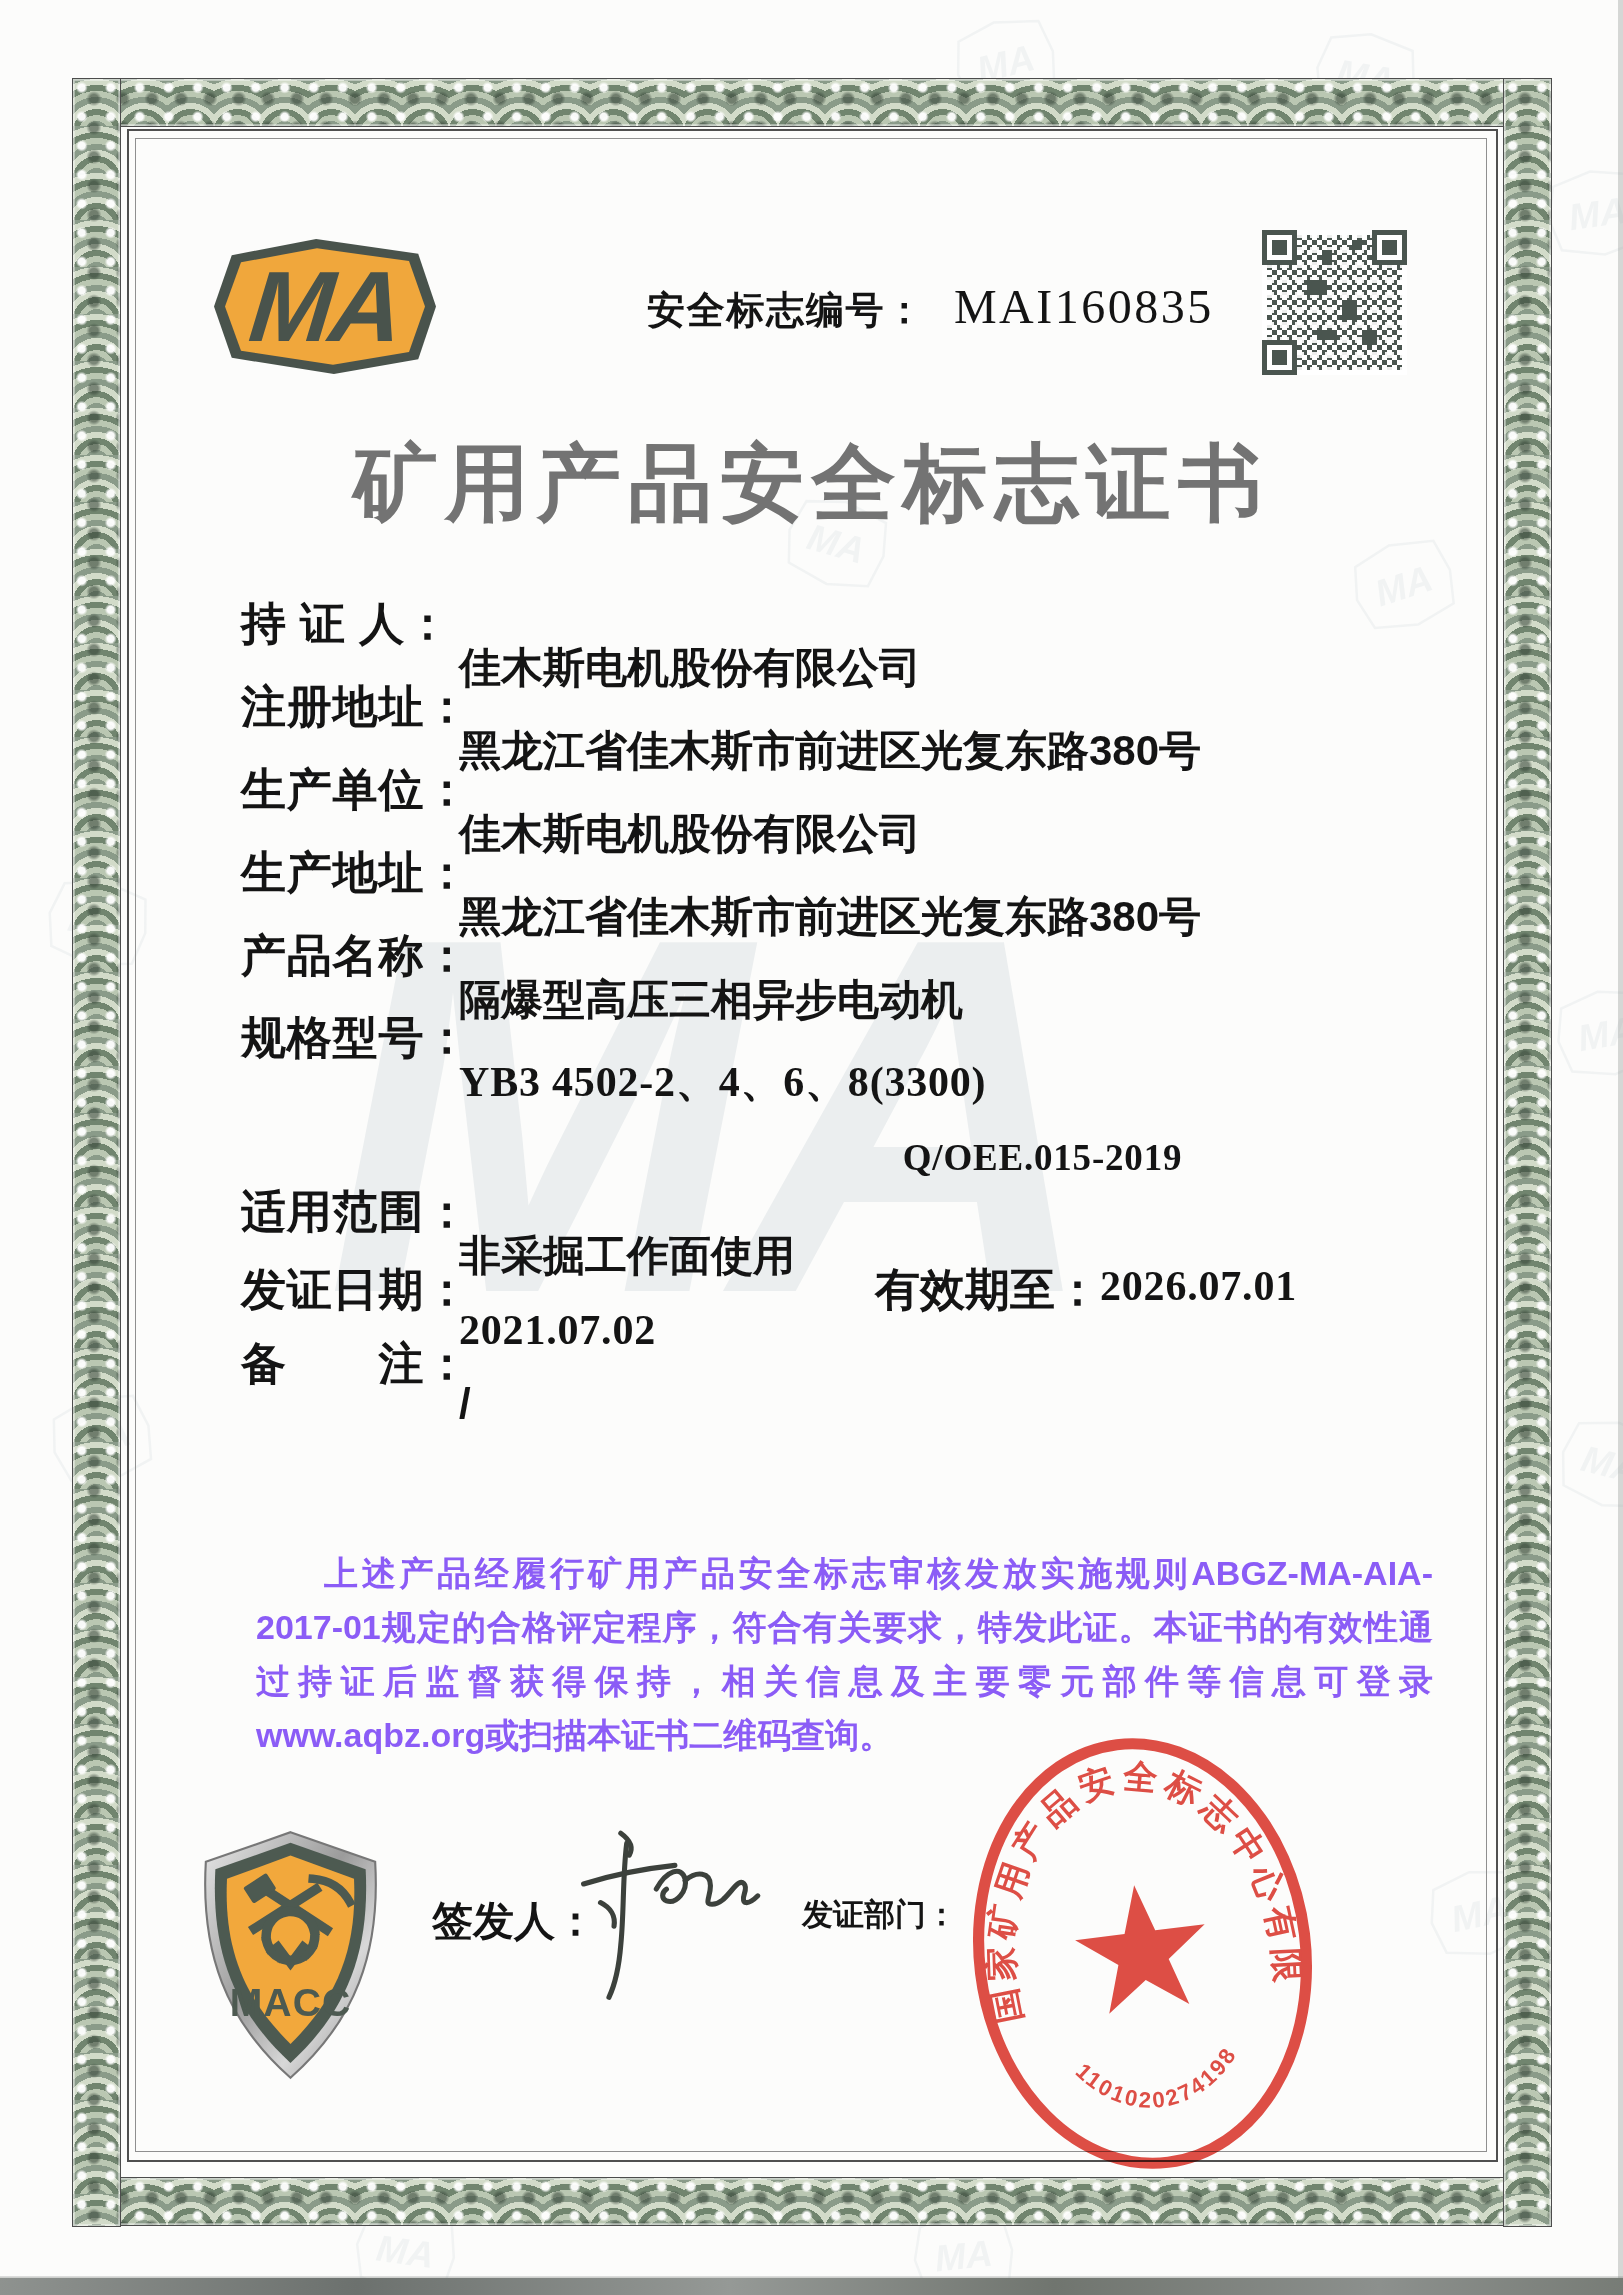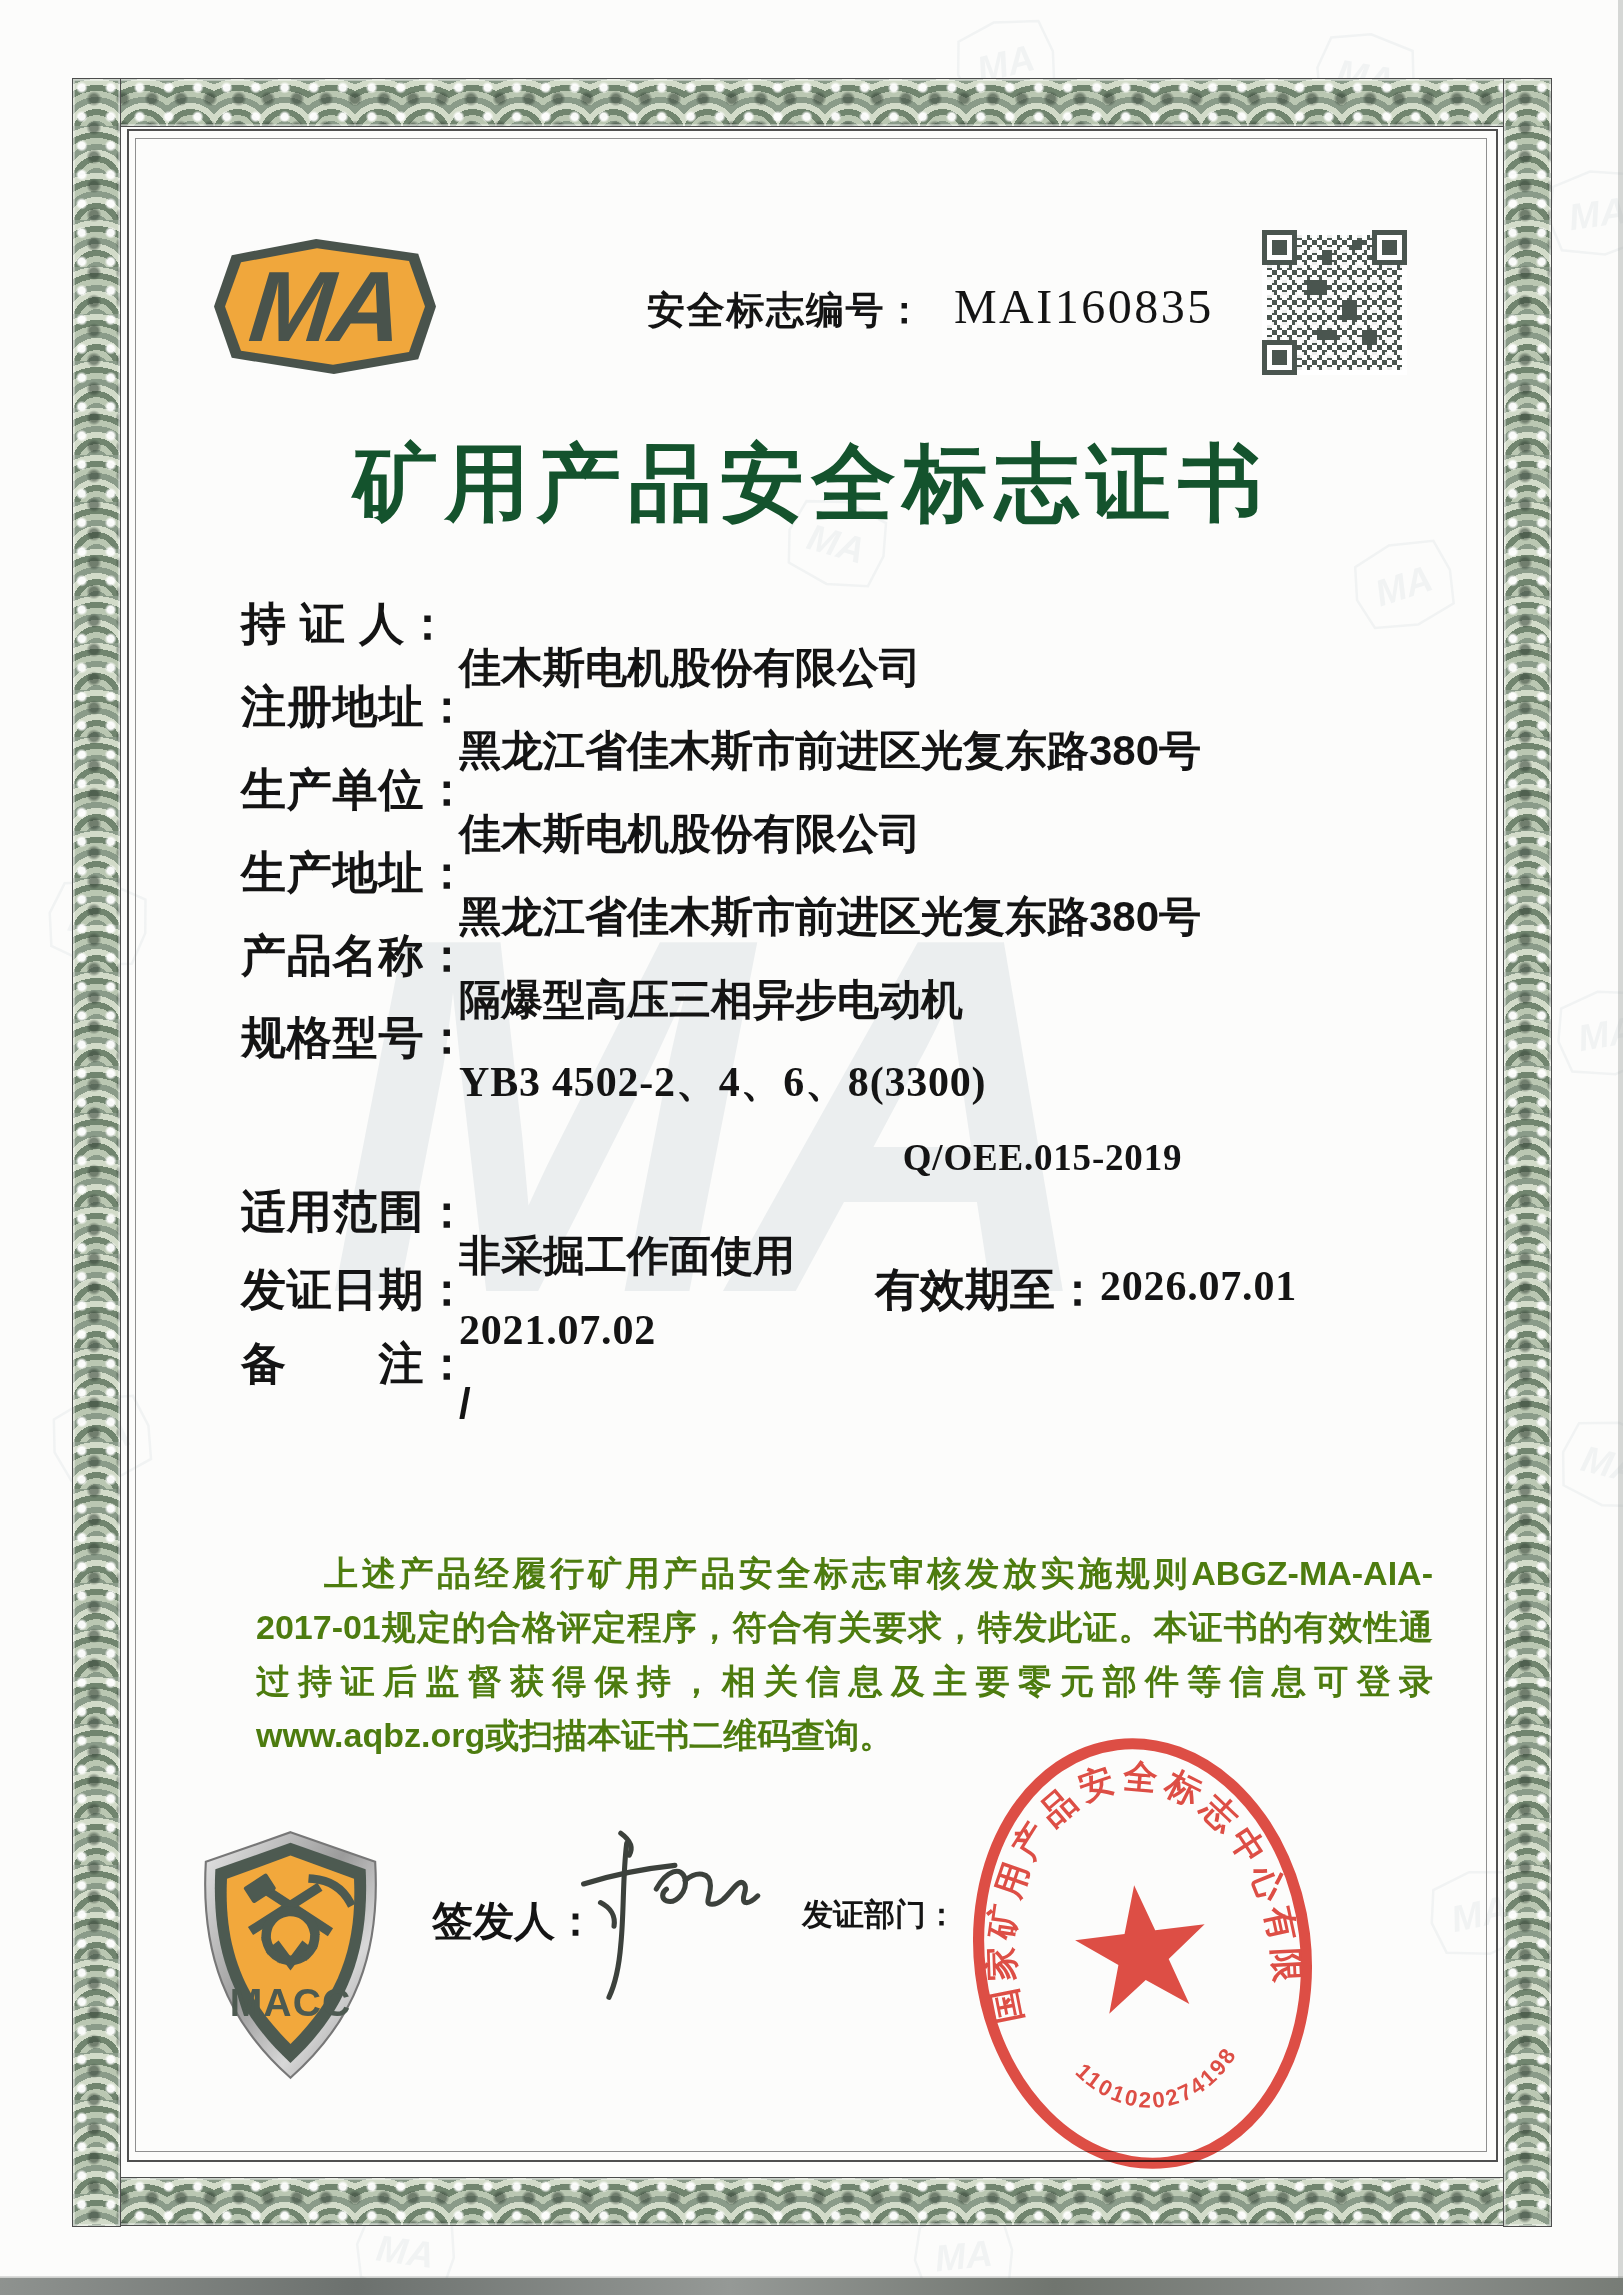--- a/index.html
+++ b/index.html
@@ -44,36 +44,36 @@
   
   .mark-line{position:absolute;left:627px;top:279px;display:flex;align-items:baseline;gap:29px;margin-left:20px;}
   .mark-label{font-size:38px;font-weight:700;letter-spacing:1.7px;}
   .mark-number{font-size:48px;font-weight:500;font-family:"Liberation Serif",serif;letter-spacing:2.5px;}
 
   .qr{position:absolute;left:1262px;top:230px;width:145px;height:145px;}
 
   
   .title{position:absolute;left:0;top:427px;width:100%;text-align:center;
          font-family:"Liberation Serif",serif;font-weight:700;font-size:84px;
-         letter-spacing:7.6px;color:#14532d;}
+         letter-spacing:7.6px;color:#737373;}
 
   
   .row{position:absolute;left:241px;height:52px;white-space:nowrap;text-align:center;}
   .row .lab{font-size:45px;font-weight:700;letter-spacing:0.8px;}
   .row .val{position:absolute;left:218px;top:1.7px;font-size:42px;font-weight:700;margin-top:44px;}
   .val-num{font-family:"Liberation Serif",serif;letter-spacing:0.8px;}
   .row-std .lab{font-size:41px;letter-spacing:-0.8px;}
   .row-std .val{left:387px;top:0;font-size:37px;line-height:46px;white-space:normal;width:829px;}
   .lab2{position:absolute;left:634px;top:0;font-size:45px;font-weight:700;}
   .val2b{position:absolute;left:859px;top:1.7px;font-size:42px;font-weight:700;}
 
   
   .paragraph{position:absolute;left:256px;top:1546px;width:1177px;
      font-size:34px;line-height:54px;font-weight:600;text-align:justify;
-     text-indent:2em;color:#4d7c0f;}
+     text-indent:2em;color:#8b5cf6;}
 
   
   .macc{position:absolute;left:184px;top:1828px;width:213px;height:254px;}
   .sign-label{position:absolute;left:432px;top:1894px;font-size:41px;font-weight:700;}
   .signature{position:absolute;left:548px;top:1818px;width:220px;height:203px;}
   .dept-label{position:absolute;left:802px;top:1894px;font-size:31px;font-weight:700;}
   .seal{position:absolute;left:969px;top:1732px;width:347px;height:443px;
         transform:rotate(-7deg);opacity:.9;mix-blend-mode:multiply;}
 
   .scan-strip{position:absolute;left:0;bottom:0;width:100%;height:17px;

